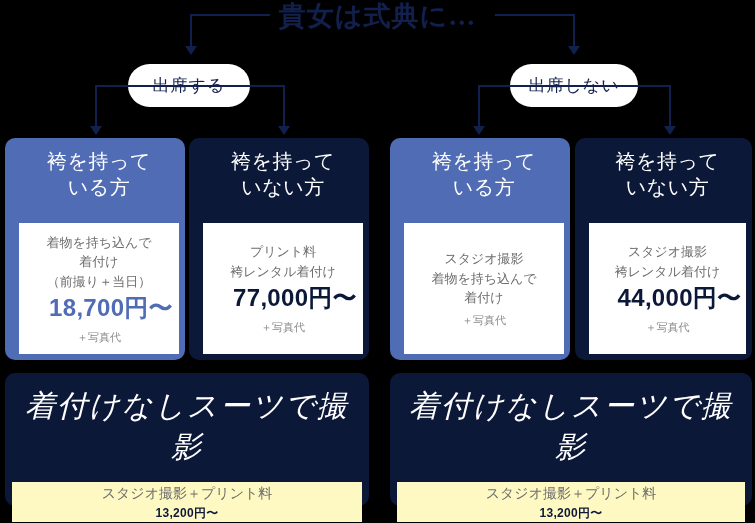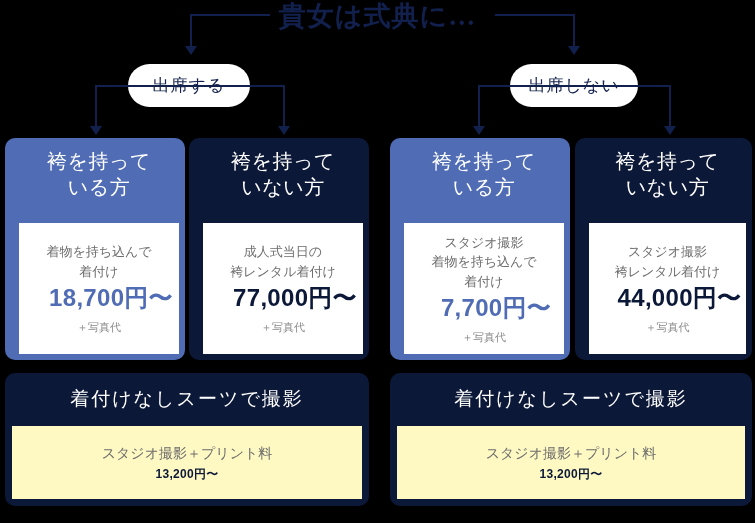--- a/index.html
+++ b/index.html
@@ -109,24 +109,25 @@
     position:absolute;
     background:#0c1838;
     border-radius:10px;
     box-sizing:border-box;
     padding:0 0 7px 0;
     display:flex;flex-direction:column;
   }
   .wide-head{
     font-family:"Liberation Serif","DejaVu Serif",serif;
     color:#ffffff;
-    font-size:19px;
+    font-size:30px;
     text-align:center;
     padding:13px 6px 14px 6px;
     letter-spacing:2px;
+    font-style:italic;
   }
   .wide-body{
     background:#fef9c3;
     margin:0 7px;
     flex:1;
     display:flex;flex-direction:column;
     align-items:center;justify-content:center;
     text-align:center;
   }
   .wide-desc{font-size:14px;color:#6d6d6d;line-height:1.6;}
@@ -167,48 +168,48 @@
   <div class="arrowhead" style="left:664px;top:126px;"></div>
 
   <div class="card blue" style="left:5px;top:138px;width:180px;height:222px;">
     <div class="card-head">
       <span>袴を持って</span>
       <span class="l2">いる方</span>
     </div>
     <div class="card-body">
       <div class="desc">着物を持ち込んで</div>
       <div class="desc">着付け</div>
+      <div class="desc">（前撮り＋当日）</div>
       <div class="price blue">18,700円〜</div>
       <div class="note">＋写真代</div>
     </div>
   </div>
 
   <div class="card navy" style="left:189px;top:138px;width:180px;height:222px;">
     <div class="card-head">
       <span>袴を持って</span>
       <span class="l2">いない方</span>
     </div>
     <div class="card-body">
-      <div class="desc">成人式当日の</div>
+      <div class="desc">プリント料</div>
       <div class="desc">袴レンタル着付け</div>
       <div class="price navy">77,000円〜</div>
       <div class="note">＋写真代</div>
     </div>
   </div>
 
   <div class="card blue" style="left:390px;top:138px;width:180px;height:222px;">
     <div class="card-head">
       <span>袴を持って</span>
       <span class="l2">いる方</span>
     </div>
     <div class="card-body">
       <div class="desc">スタジオ撮影</div>
       <div class="desc">着物を持ち込んで</div>
       <div class="desc">着付け</div>
-      <div class="price blue">7,700円〜</div>
       <div class="note">＋写真代</div>
     </div>
   </div>
 
   <div class="card navy" style="left:575px;top:138px;width:177px;height:222px;">
     <div class="card-head">
       <span>袴を持って</span>
       <span class="l2">いない方</span>
     </div>
     <div class="card-body">

